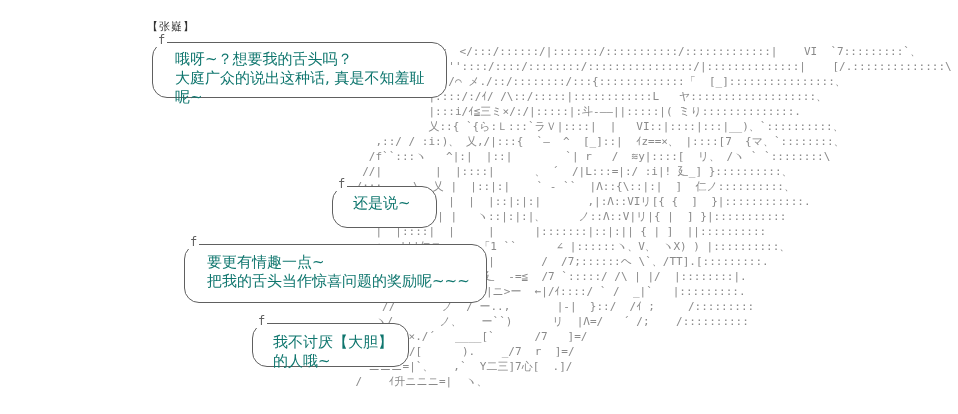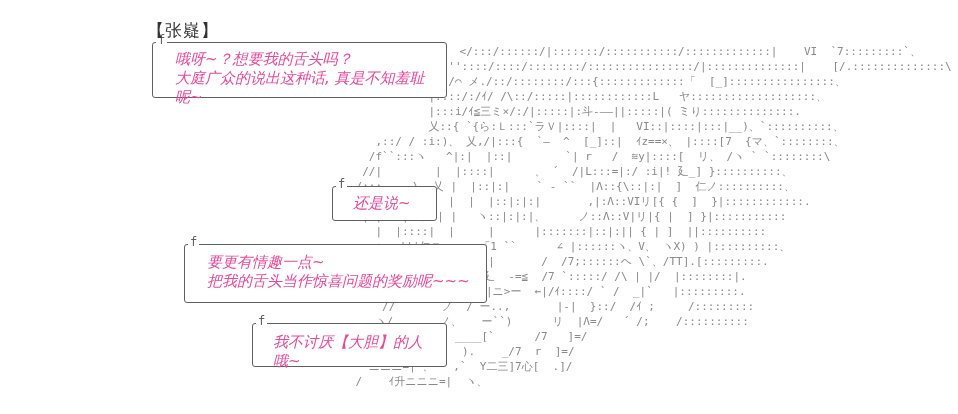--- a/index.html
+++ b/index.html
@@ -10,39 +10,39 @@
   
   .aa{
     position:absolute;left:296px;top:44px;z-index:1;margin:0;
     font-family:"DejaVu Sans Mono","Liberation Mono",monospace;
     font-size:11px;line-height:15px;color:#8a8a8a;white-space:pre;
     letter-spacing:0;
   }
   
   .name-tag{
     position:absolute;left:147px;top:19px;z-index:3;
-    font-size:17px;color:#333333;letter-spacing:1px;
+    font-size:11px;color:#333333;letter-spacing:1px;
   }
   
   .bubble{
     position:absolute;z-index:2;background:#ffffff;
-    border:1.4px solid #606060;border-radius:3px;
-    color:#ec4899;font-size:15px;line-height:19px;
-    white-space:pre-line;box-sizing:border-box;font-style:italic;
+    border:1.4px solid #606060;border-radius:15px;
+    color:#0f766e;font-size:15px;line-height:19px;
+    white-space:pre-line;box-sizing:border-box;
   }
   .bubble::before{ 
     content:"f";position:absolute;left:3px;top:-10px;
     background:#ffffff;color:#606060;
     font:12px "DejaVu Sans Mono",monospace;padding:0 2px;
   }
   .bubble-1{left:152px;top:42px;width:295px;height:56px;padding:7px 12px 6px 22px;}
   .bubble-2{left:24px;top:97px;width:441px;height:63px;padding:9px 12px 6px 24px;}
-  .bubble-3{left:332px;top:186px;width:105px;height:35px;padding:7px 10px 6px 20px;}
+  .bubble-3{left:332px;top:186px;width:105px;height:42px;padding:7px 10px 6px 20px;}
   .bubble-4{left:184px;top:244px;width:303px;height:59px;padding:8px 12px 6px 22px;}
-  .bubble-5{left:252px;top:323px;width:195px;height:44px;padding:9px 10px 6px 20px;}
+  .bubble-5{left:252px;top:323px;width:157px;height:44px;padding:9px 10px 6px 20px;}
 </style>
 </head>
 <body>
 
 <div class="stage">
 
   <pre class="aa">                    ト&lt;  &lt;/:::/::::::/|:::::::/:::::::::::/:::::::::::::|    VI  `7:::::::::`、
                     / '''::::/::::/::::::::/::::::::::::::::/|::::::::::::::|    [/.::::::::::::::\
                     :::/⌒ メ./::/::::::::/:::{:::::::::::::「  [_]::::::::::::::::、
                     |::::/:/ｲ/ /\::/:::::|::::::::::::L   ヤ:::::::::::::::::::、

